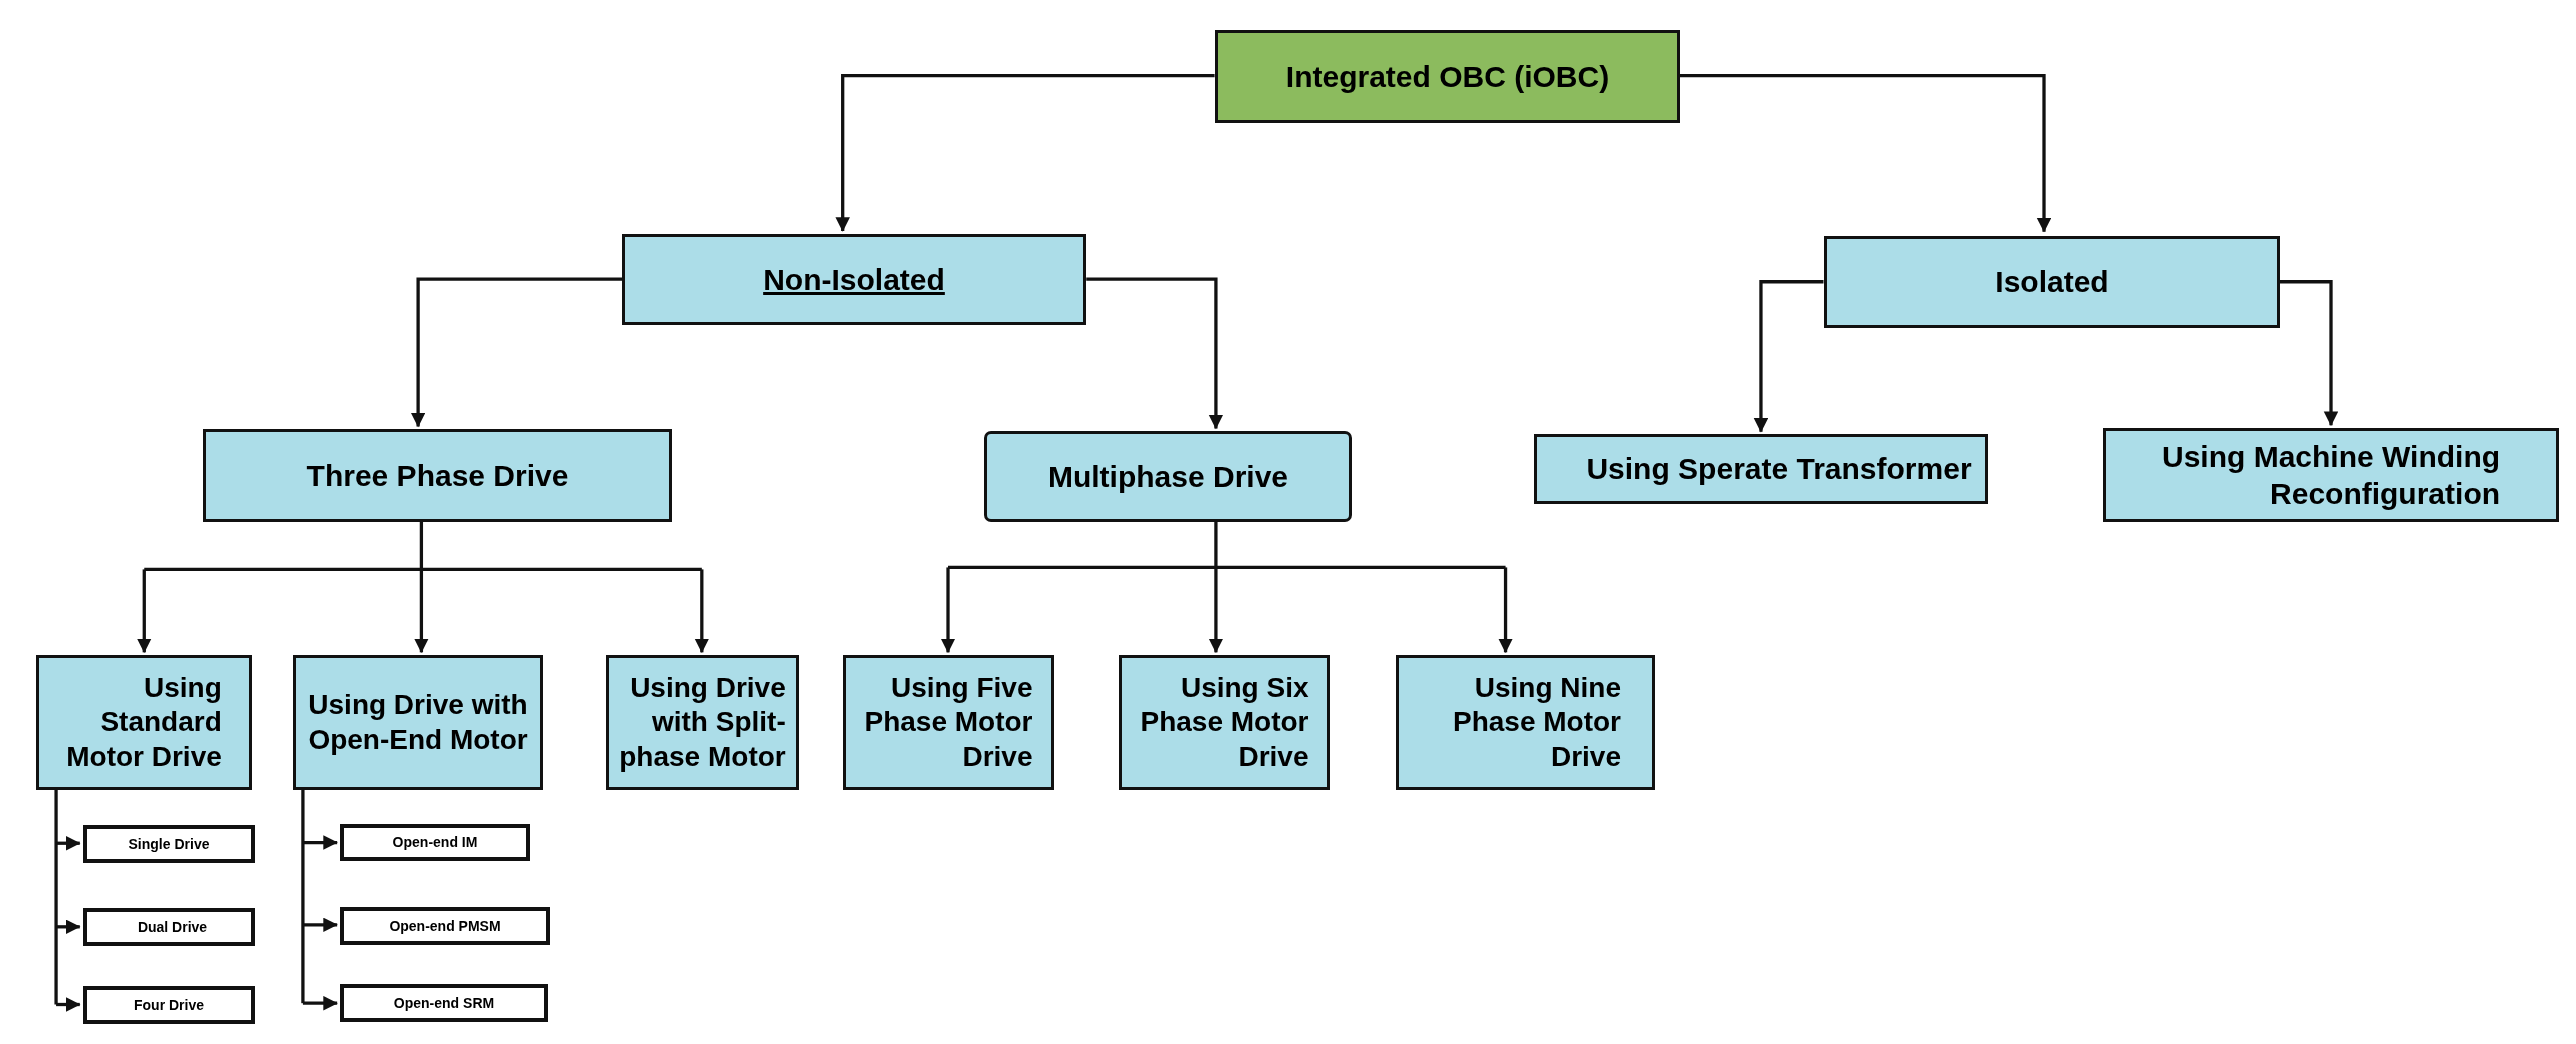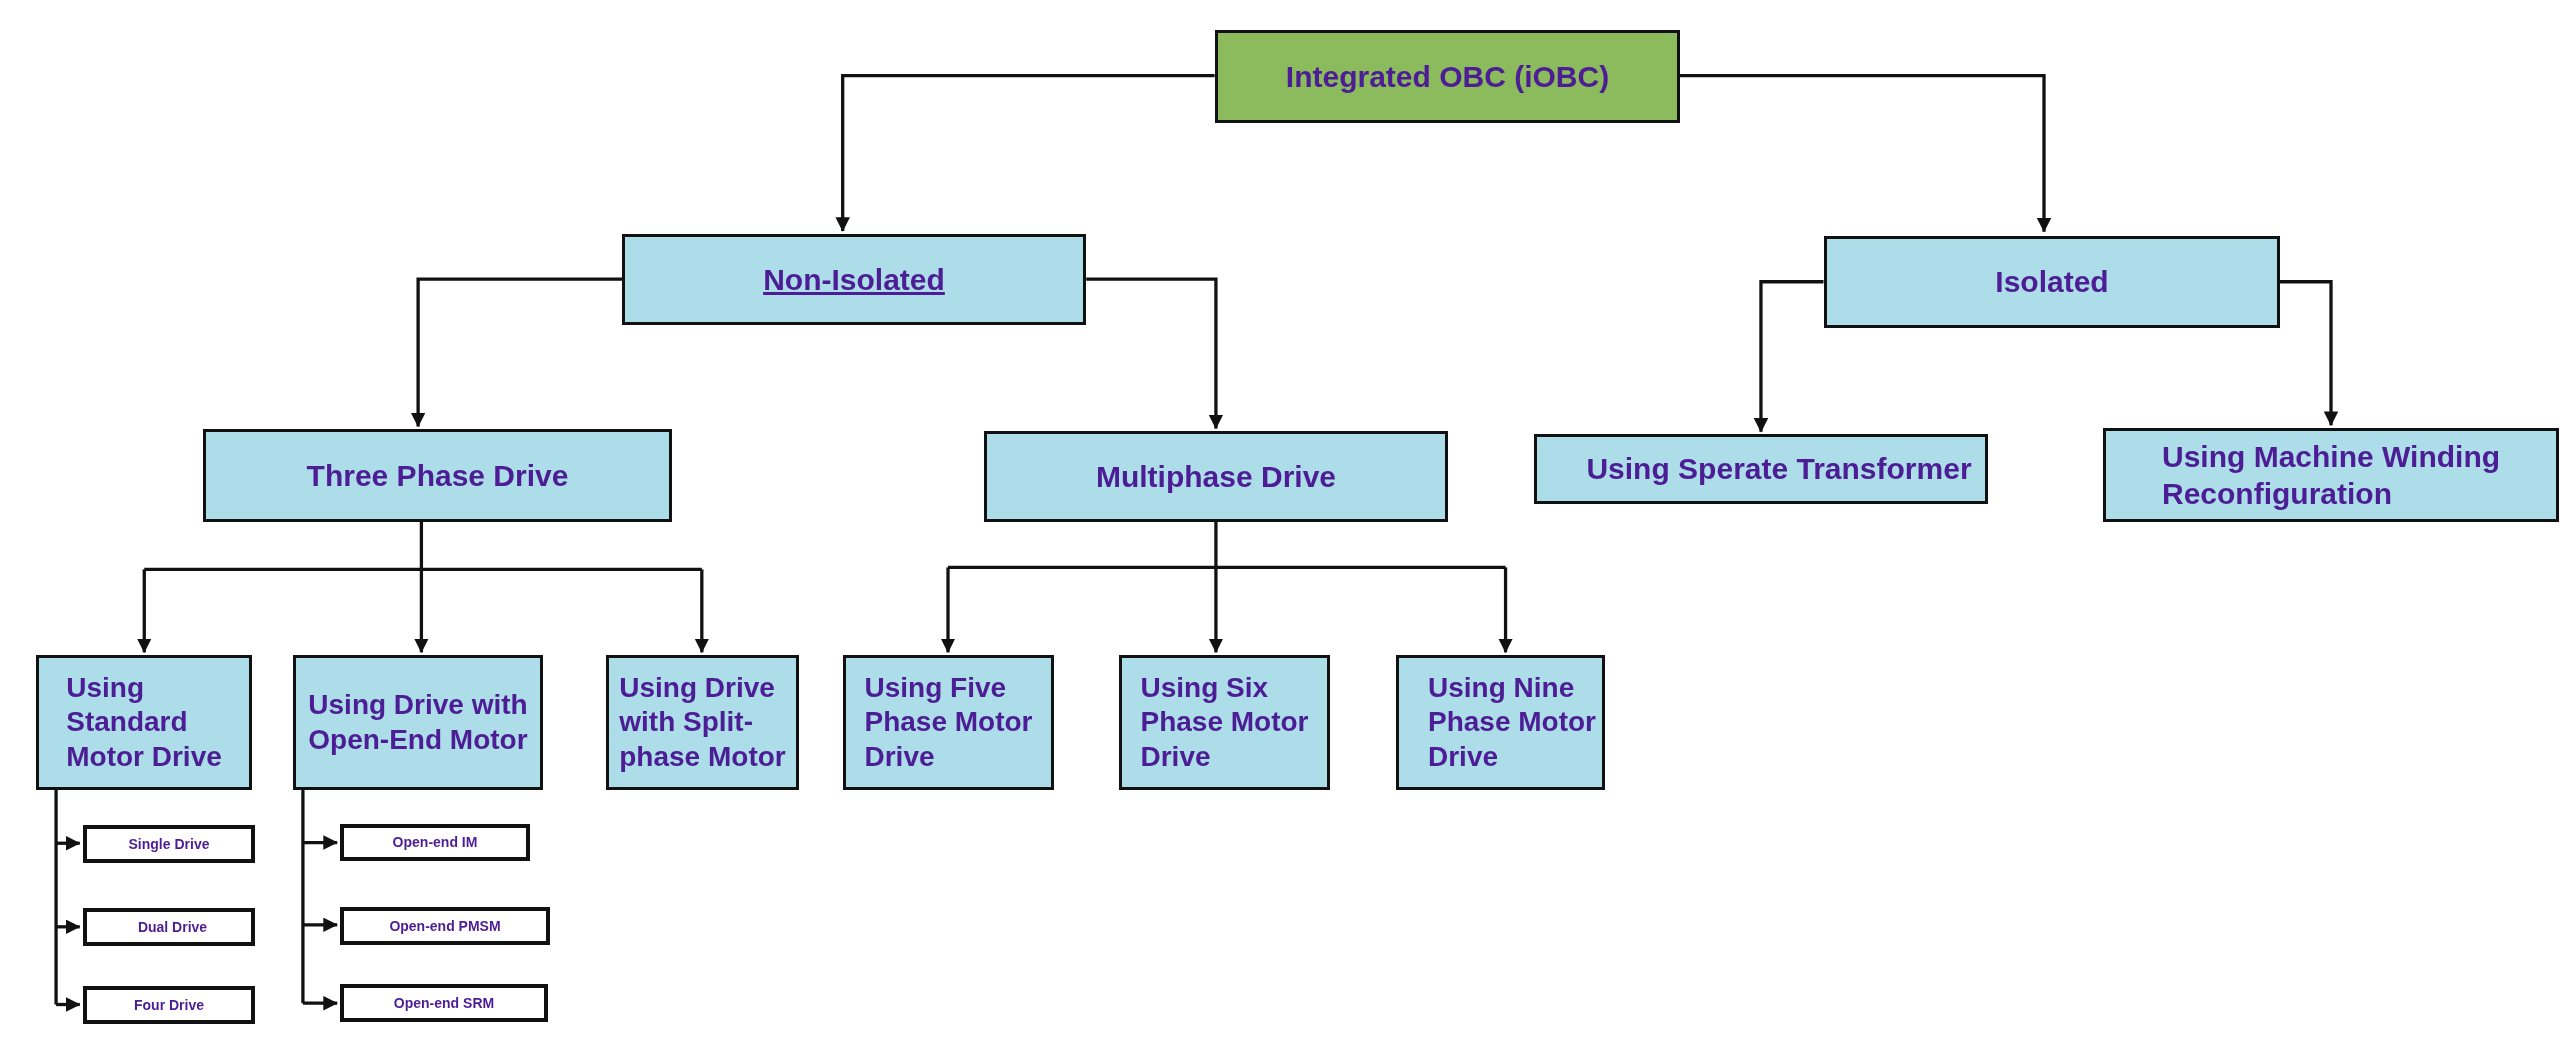--- a/index.html
+++ b/index.html
@@ -15,24 +15,24 @@
     background:#ffffff;
     font-family:"Liberation Sans", sans-serif;
     overflow:hidden;
   }
   #connectors{position:absolute;left:0;top:0;z-index:0;}
   #connectors path{stroke:var(--line);stroke-width:5;fill:none;}
   .node{
     position:absolute;
     box-sizing:border-box;
     display:flex;align-items:center;justify-content:center;
-    text-align:left;
+    text-align:right;
     border:3.3px solid var(--line);
     background:var(--node-fill);
-    color:#4c1d95;
+    color:#000000;
     font-weight:700;
     white-space:pre-line;
     z-index:1;
     line-height:1.12;
   }
   .node-root{background:var(--root-fill);font-size:30px;}
   .node-lg{font-size:30px;}
   .node-leaf{font-size:28px;line-height:1.22;}
   .node-small{
     background:var(--leaf-fill);
@@ -82,40 +82,40 @@
     <path d="M460 1405 H512" marker-end="url(#arrow)"></path>
     <path d="M460 1524 H512" marker-end="url(#arrow)"></path>
   </svg>
 
   <div class="node node-root" style="left:1215px;top:30px;width:465px;height:93px;">Integrated OBC (iOBC)</div>
 
   <div class="node node-lg" style="left:622px;top:234px;width:464px;height:91px;text-decoration:underline;">Non-Isolated</div>
   <div class="node node-lg" style="left:1824px;top:236px;width:456px;height:92px;">Isolated</div>
 
   <div class="node node-lg" style="left:203px;top:429px;width:469px;height:93px;">Three Phase Drive</div>
-  <div class="node node-lg" style="left:984px;top:431px;width:464px;height:91px;">Multiphase Drive</div>
+  <div class="node node-lg" style="left:984px;top:431px;width:368px;height:91px;border-radius:7px;">Multiphase Drive</div>
   <div class="node node-lg" style="left:1534px;top:434px;width:454px;height:70px;padding-left:36px;">Using Sperate Transformer</div>
   <div class="node node-lg" style="left:2103px;top:428px;width:456px;height:94px;line-height:1.25;">Using Machine Winding
 Reconfiguration</div>
 
   <div class="node node-leaf" style="left:36px;top:655px;width:216px;height:135px;">Using
 Standard
 Motor Drive</div>
   <div class="node node-leaf" style="left:293px;top:655px;width:250px;height:135px;">Using Drive with
 Open-End Motor</div>
   <div class="node node-leaf" style="left:606px;top:655px;width:193px;height:135px;">Using Drive
 with Split-
 phase Motor</div>
   <div class="node node-leaf" style="left:843px;top:655px;width:211px;height:135px;">Using Five
 Phase Motor
 Drive</div>
   <div class="node node-leaf" style="left:1119px;top:655px;width:211px;height:135px;">Using Six
 Phase Motor
 Drive</div>
-  <div class="node node-leaf" style="left:1396px;top:655px;width:209px;height:135px;padding-left:23px;">Using Nine
+  <div class="node node-leaf" style="left:1396px;top:655px;width:259px;height:135px;padding-left:23px;">Using Nine
 Phase Motor
 Drive</div>
 
   <div class="node node-small" style="left:83px;top:825px;width:172px;height:38px;">Single Drive</div>
   <div class="node node-small" style="left:83px;top:908px;width:172px;height:38px;padding-left:7px;">Dual Drive</div>
   <div class="node node-small" style="left:83px;top:986px;width:172px;height:38px;">Four Drive</div>
 
   <div class="node node-small" style="left:340px;top:824px;width:190px;height:37px;">Open-end IM</div>
   <div class="node node-small" style="left:340px;top:907px;width:210px;height:38px;">Open-end PMSM</div>
   <div class="node node-small" style="left:340px;top:984px;width:208px;height:38px;">Open-end SRM</div>

